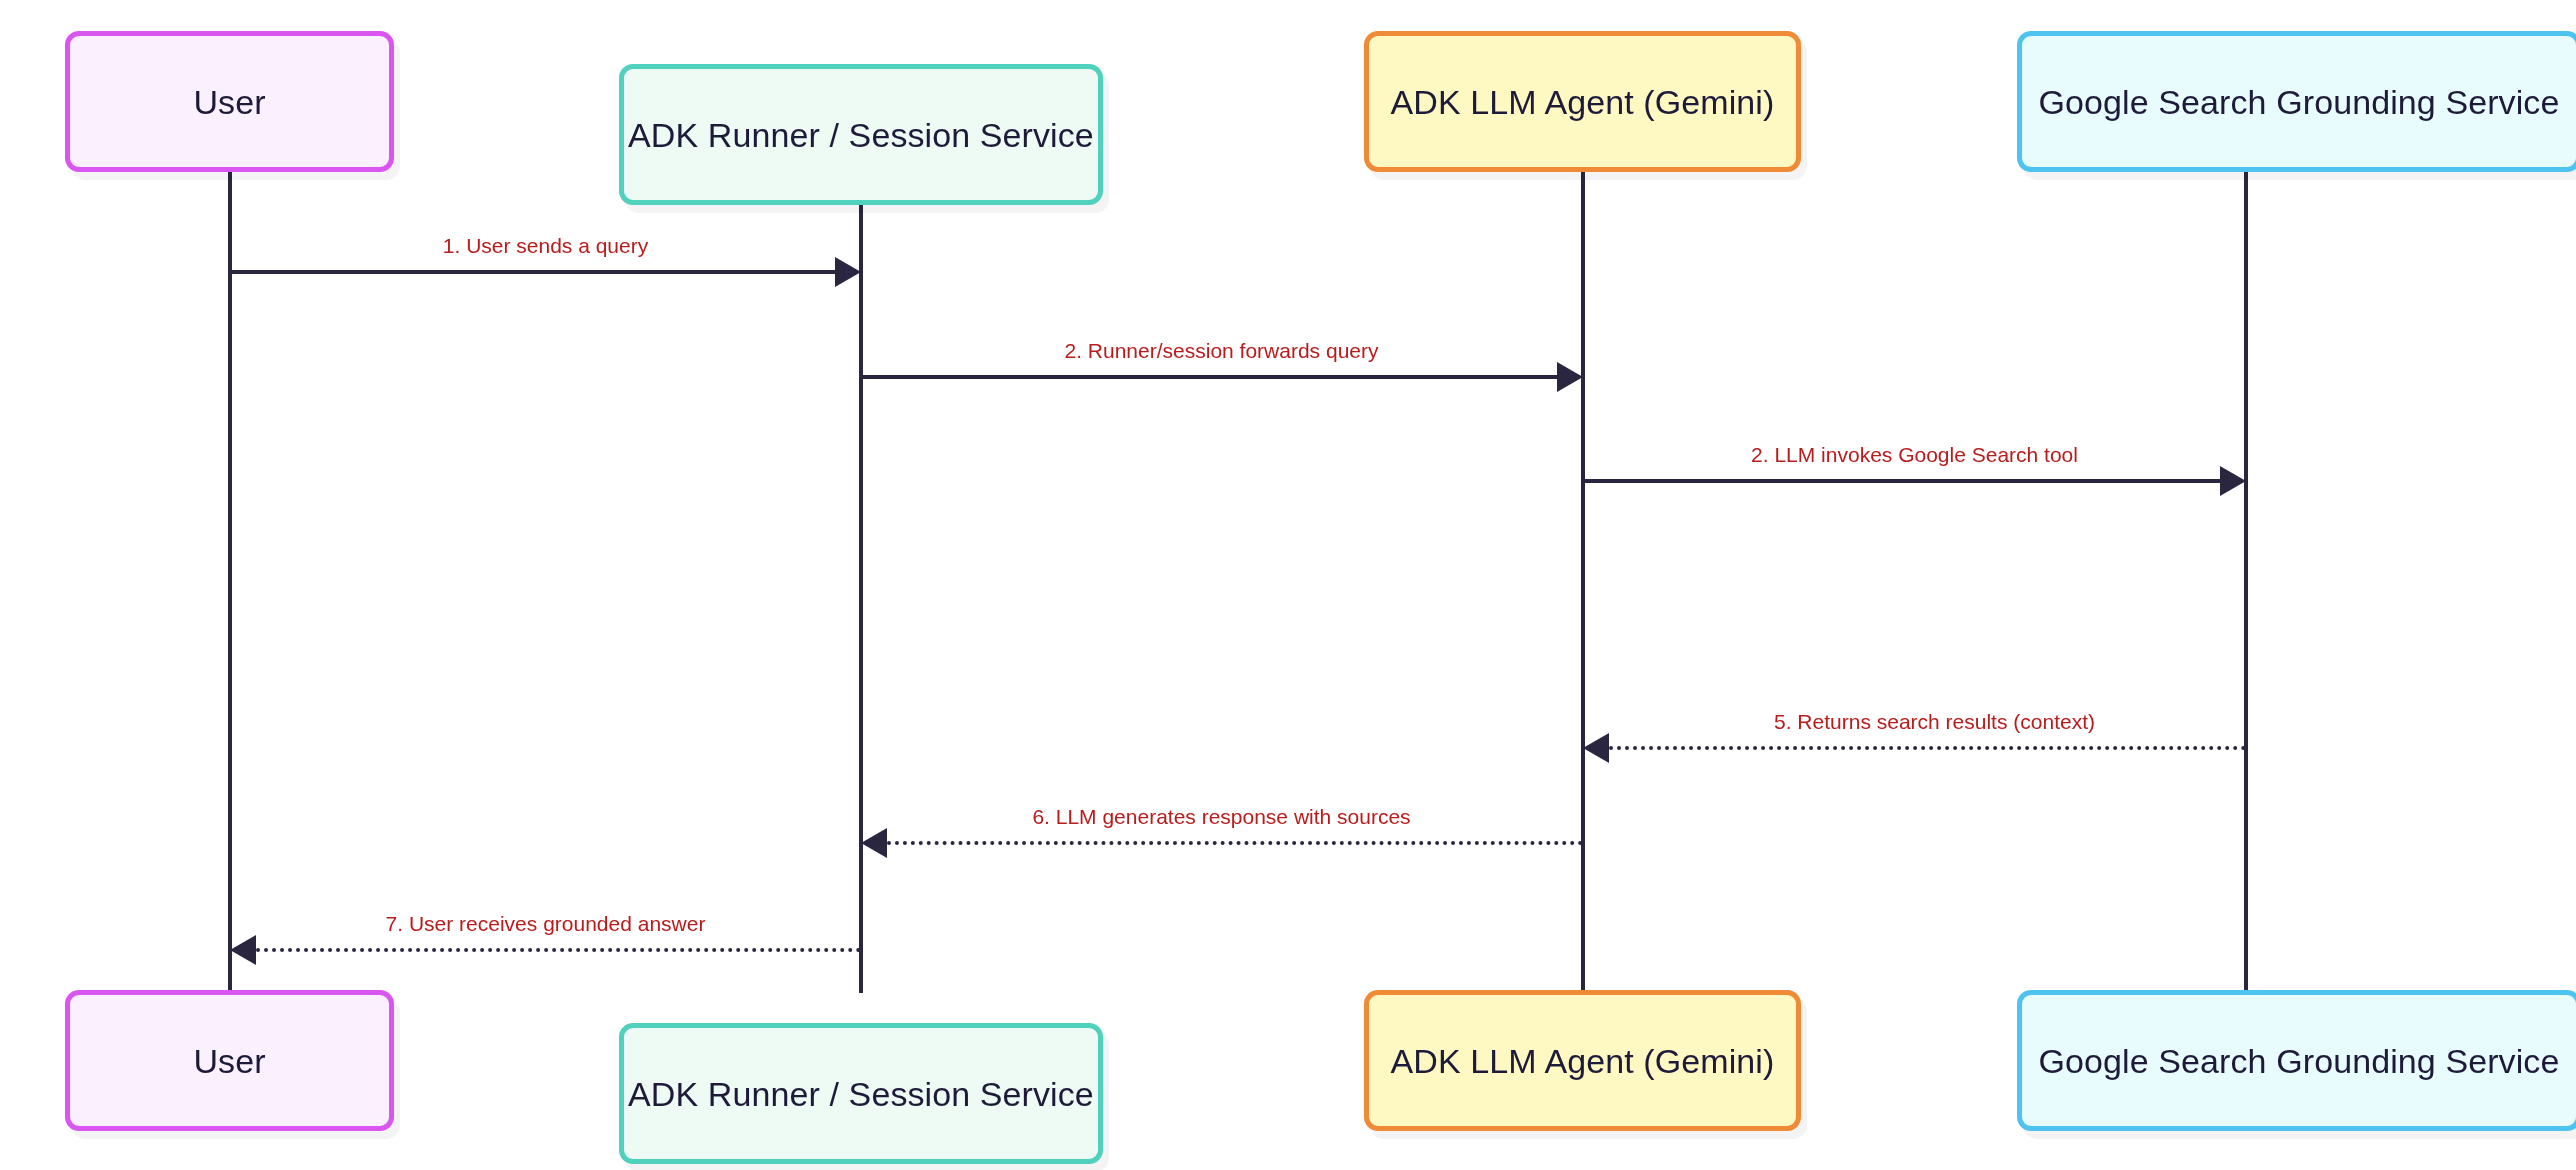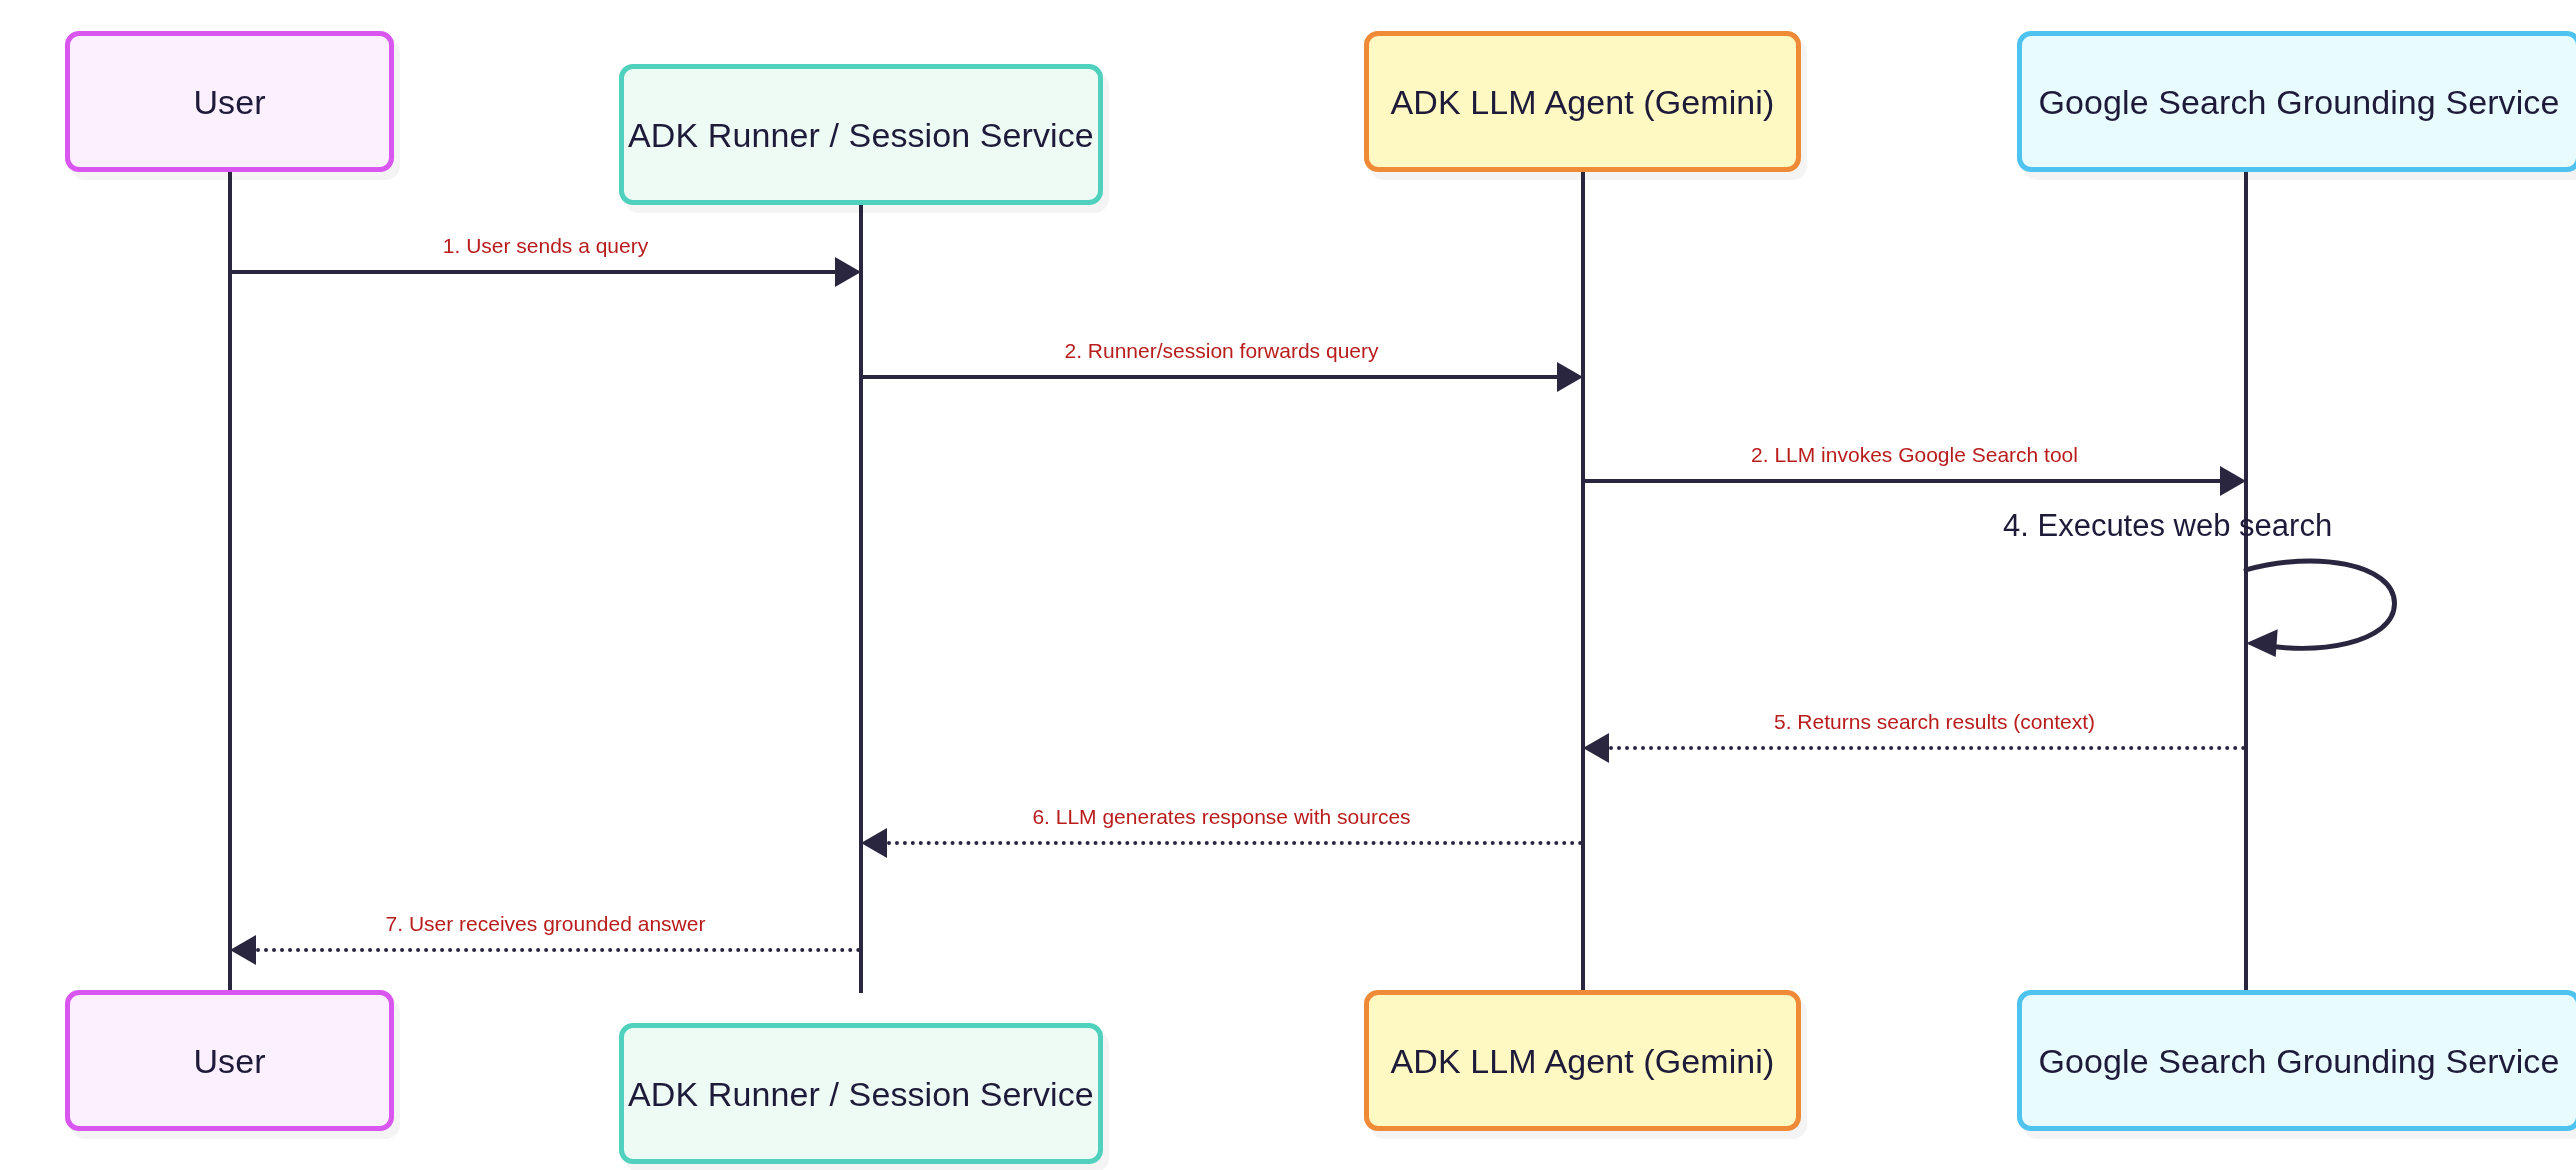--- a/index.html
+++ b/index.html
@@ -144,27 +144,20 @@
     <div class="head right" style="left:696px;"></div>
     <div class="label" style="left:50%;transform:translateX(-50%);">2. Runner/session forwards query</div>
   </div>
 
   <div class="msg" style="left:1583px;top:479px;width:663px;height:0;">
     <div class="line" style="width:637px;"></div>
     <div class="head right" style="left:637px;"></div>
     <div class="label" style="left:50%;transform:translateX(-50%);">2. LLM invokes Google Search tool</div>
   </div>
 
-  <div class="selfloop" style="left:2246px;top:552px;width:198px;height:109px;">
-    <svg width="198" height="109" viewBox="0 0 200 110">
-      <path d="M 0 18 C 70 -2, 150 12, 150 52 C 150 92, 70 106, 8 92" fill="none" stroke="#2b2640" stroke-width="5" stroke-linecap="round"></path>
-      <polygon points="0,92 32,78 30,106" fill="#2b2640"></polygon>
-    </svg>
-    <div class="label" style="left:-243px;top:-42px;">4. Executes web search</div>
-  </div>
 
   <div class="msg dotted" style="left:1583px;top:746px;width:663px;height:0;">
     <div class="line" style="left:26px;width:637px;"></div>
     <div class="head left" style="left:0px;"></div>
     <div class="label" style="left:50%;transform:translateX(-50%);margin-left:20px;">5. Returns search results (context)</div>
   </div>
 
   <div class="msg dotted" style="left:861px;top:841px;width:721px;height:0;">
     <div class="line" style="left:26px;width:696px;"></div>
     <div class="head left" style="left:0px;"></div>

